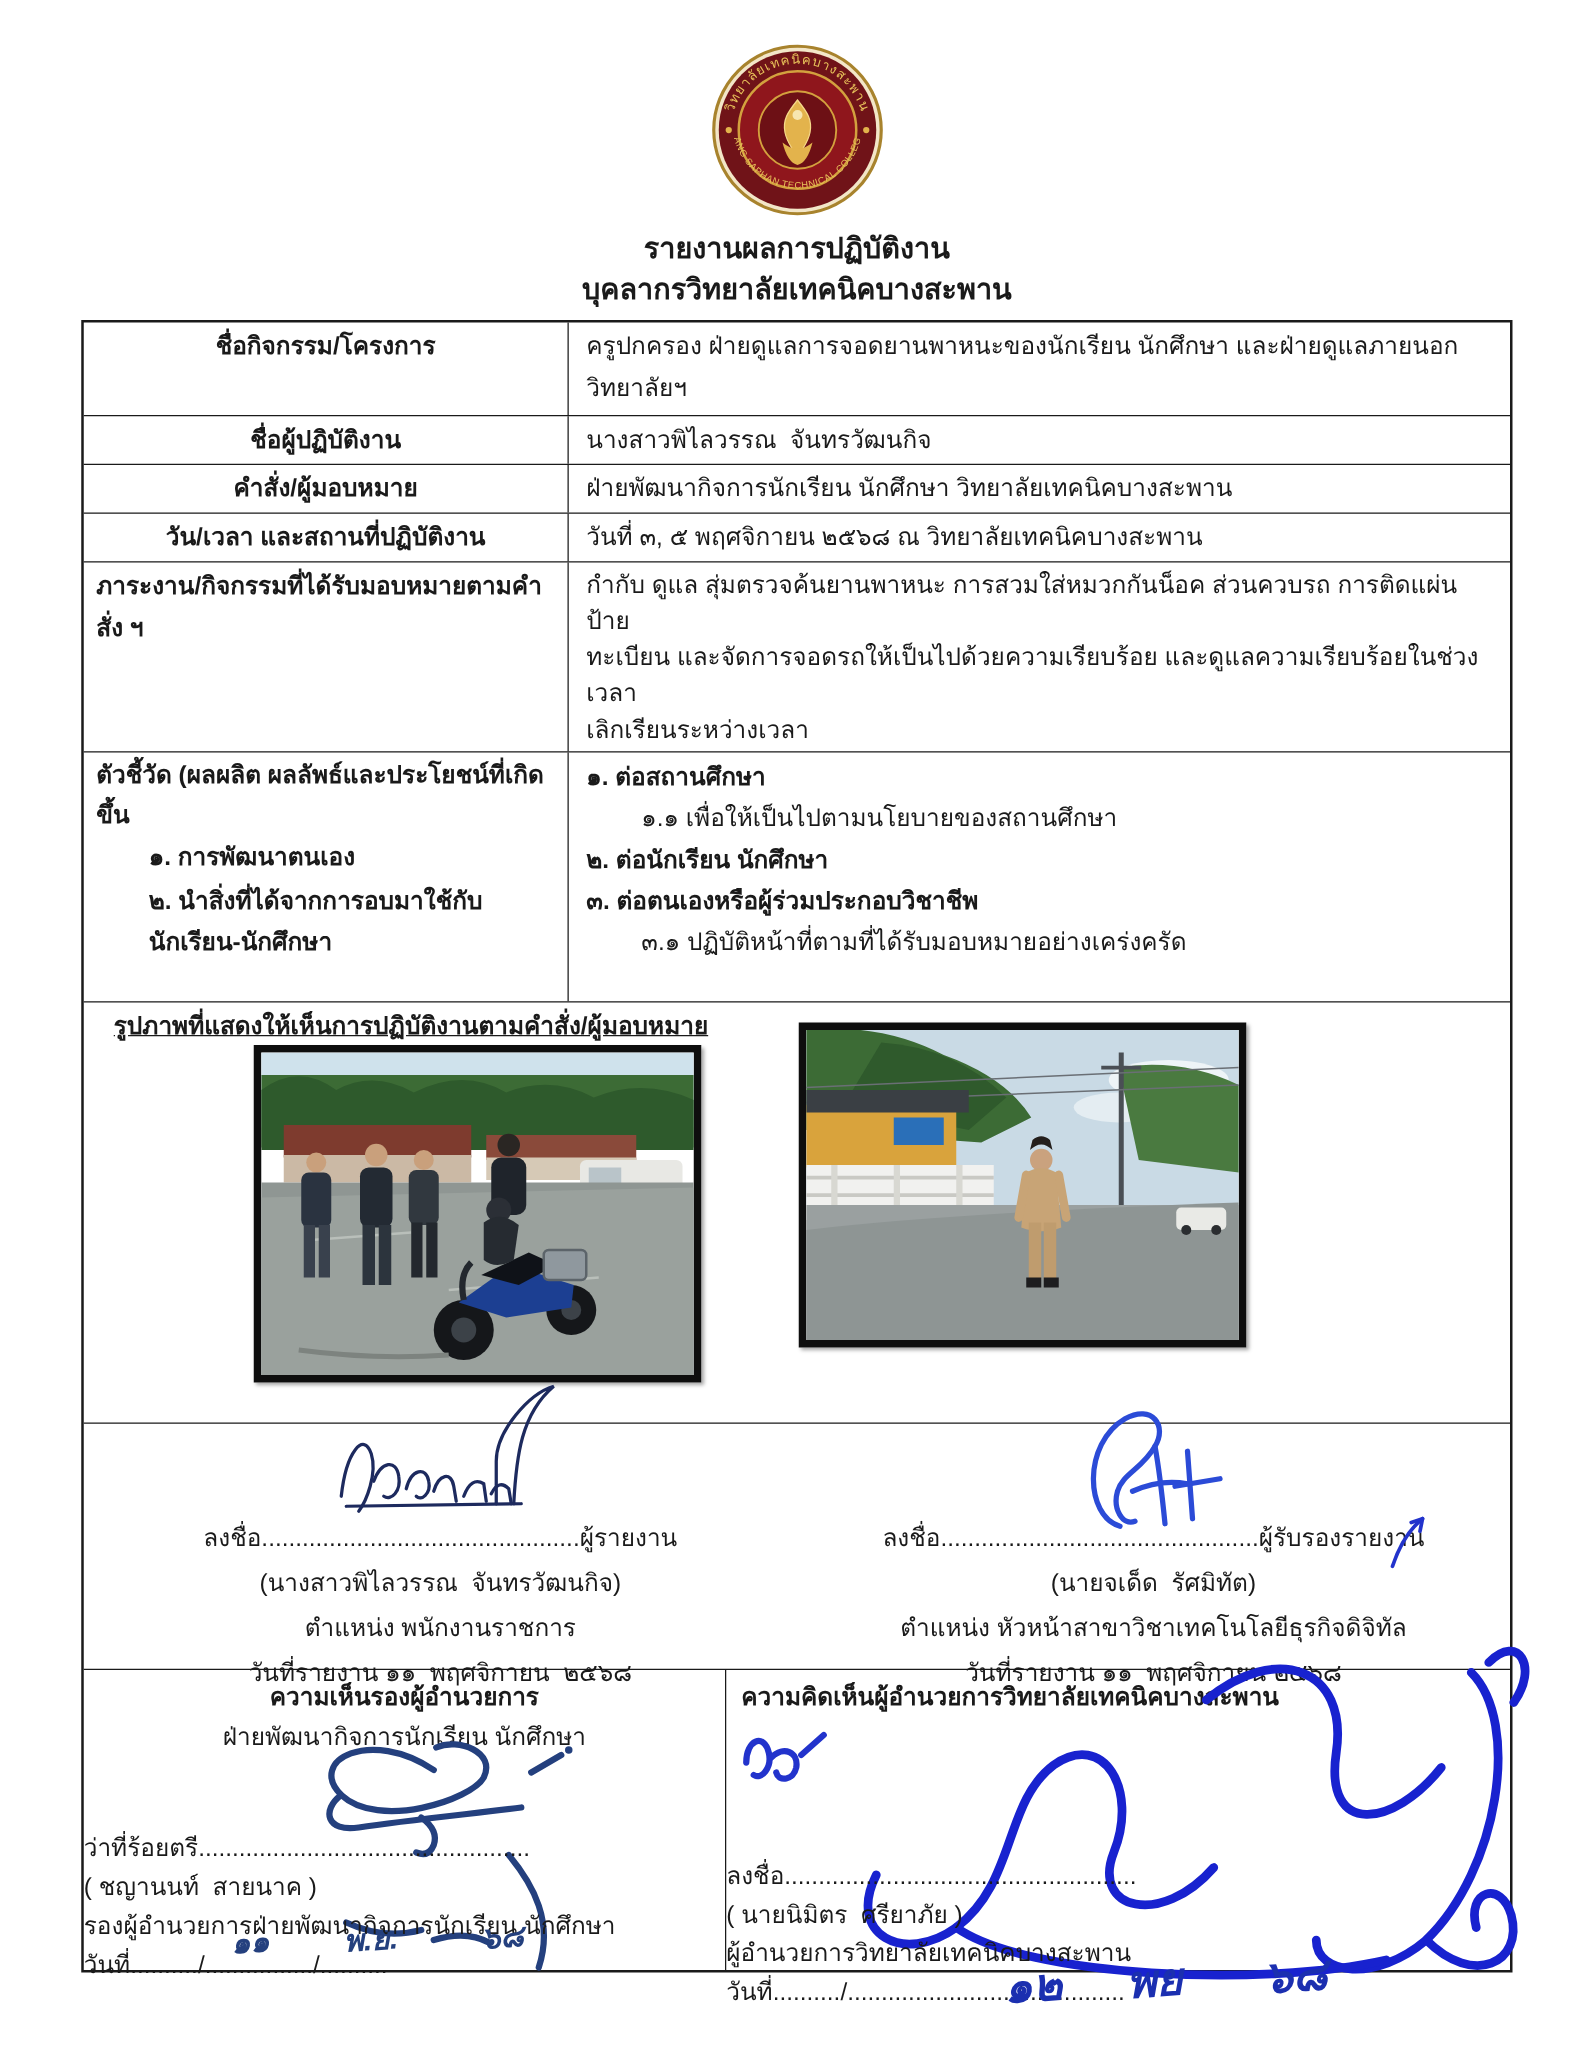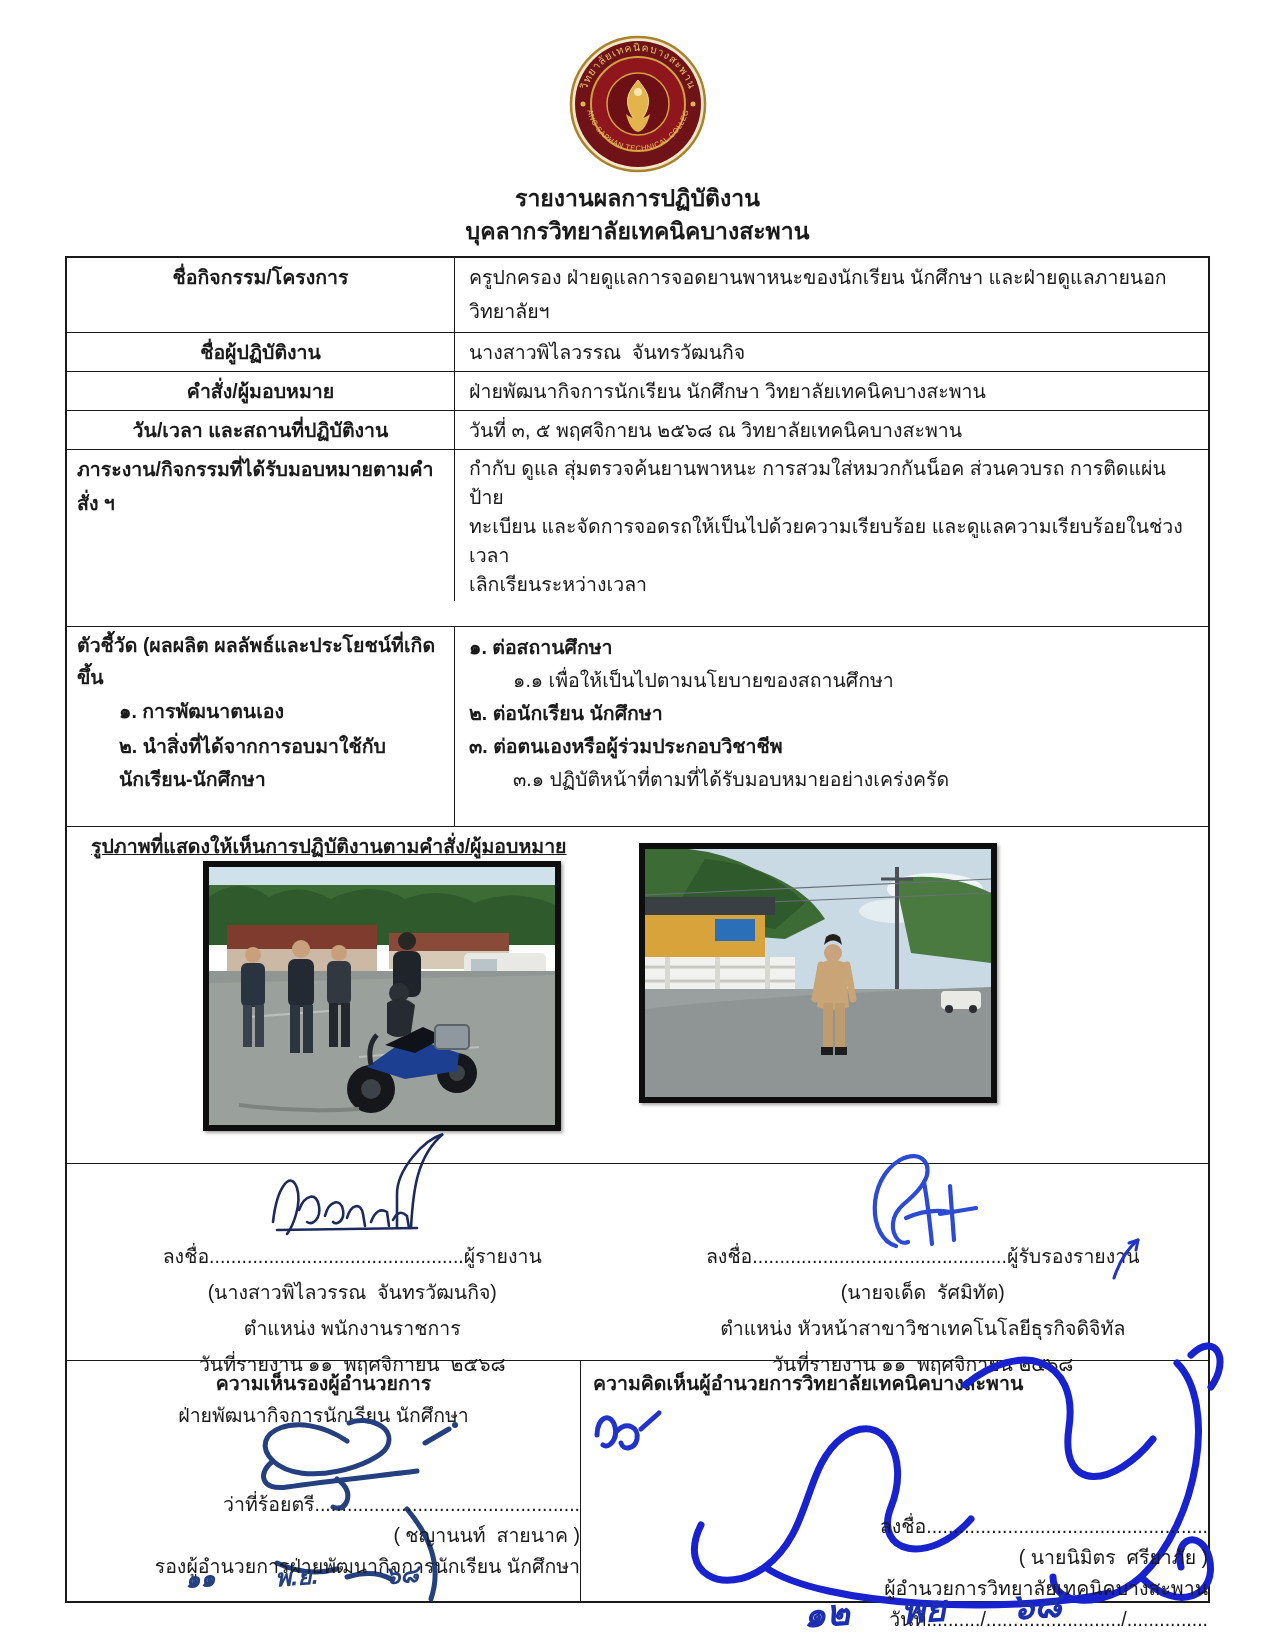--- a/index.html
+++ b/index.html
@@ -14,21 +14,21 @@
   .title{ text-align:center;font-weight:bold;font-size:23px;line-height:33px;}
   
   .doc-table{border:2px solid #1a1a1a;margin-top:8px;font-size:19.5px;}
   .r{display:flex;border-top:1.6px solid #1a1a1a;box-sizing:border-box;}
   .r:first-child{border-top:none;}
   .lbl{width:388px;flex:0 0 388px;border-right:1.6px solid #1a1a1a;font-weight:bold;
        text-align:center;padding:2px 10px;box-sizing:border-box;line-height:34px;}
   .lbl.left{text-align:left;}
   .val{flex:1;padding:2px 14px;box-sizing:border-box;line-height:34px;}
   .ks{white-space:pre-wrap;}
-  .h74{min-height:74px;} .h36{min-height:36px;} .h88{min-height:88px;} .h200{min-height:200px;margin-top:25px;}
+  .h74{min-height:74px;} .h36{min-height:36px;} .h88{min-height:88px;} .h200{min-height:200px;}
   .num-item{padding-left:42px;text-align:left;font-weight:bold;line-height:33px;margin-top:2px;}
   .b{font-weight:bold;}
   .ind{padding-left:44px;}
   .benefit{line-height:33px;}
   
   .photos-row{position:relative;height:336px;border-top:1.6px solid #1a1a1a;}
   .photos-header{font-weight:bold;padding:3px 24px;line-height:32px;text-decoration:underline;}
   .photo-frame{position:absolute;border:6px solid #0e0e0e;background:#fff;box-shadow:2px 2px 3px rgba(0,0,0,.35);}
   .pf1{left:136px;top:34px;width:346px;height:258px;}
   .pf2{left:572px;top:16px;width:346px;height:248px;}
@@ -36,21 +36,21 @@
   
   .sig-row{display:flex;position:relative;height:196px;border-top:1.6px solid #1a1a1a;}
   .sigcol{width:50%;text-align:center;padding-top:74px;line-height:36px;position:relative;box-sizing:border-box;}
   .sig-svg{position:absolute;pointer-events:none;}
   
   .bottom-row{display:flex;position:relative;height:240px;border-top:1.6px solid #1a1a1a;}
   .bl{width:514px;flex:0 0 514px;border-right:1.6px solid #1a1a1a;position:relative;text-align:center;box-sizing:border-box;}
   .br{flex:1;position:relative;box-sizing:border-box;}
   .appr-title{font-weight:bold;line-height:32px;padding-top:6px;}
   .appr-sub{line-height:32px;}
-  .stack{position:absolute;left:0;right:0;text-align:right;margin-left:32px;}
+  .stack{position:absolute;left:0;right:0;text-align:left;}
   .stack div{line-height:31px;}
   .hand{position:absolute;color:#1b2fb0;font-weight:bold;transform:rotate(-4deg);font-style:italic;}
   .ov{overflow:visible;}
 </style>
 </head>
 <body>
 
 <div class="page">
 
   <div class="logo-wrap">
@@ -276,20 +276,21 @@
             <path d="M208,30 l24,-14"></path>
             <circle cx="238" cy="12" r="3" fill="#24407e" stroke="none"></circle>
             <path d="M190,96 C210,120 226,150 214,186"></path>
             <path d="M60,150 q30,14 60,6 M130,164 q26,-8 44,2"></path>
           </g>
         </svg>
         <div class="stack" style="top:128px;">
           <div>ว่าที่ร้อยตรี.................................................</div>
           <div class="ks">( ชญานนท์  สายนาค )</div>
           <div>รองผู้อำนวยการฝ่ายพัฒนากิจการนักเรียน นักศึกษา</div>
+          <div>วันที่........../................/..........</div>
         </div>
         <span class="hand" style="left:118px;top:198px;font-size:24px;color:#24407e;">๑๑</span>
         <span class="hand" style="left:208px;top:196px;font-size:24px;color:#24407e;">พ.ย.</span>
         <span class="hand" style="left:318px;top:194px;font-size:24px;color:#24407e;">๖๘</span>
       </div>
 
       <div class="br">
         <div class="appr-title" style="text-align:left;padding-left:12px;">ความคิดเห็นผู้อำนวยการวิทยาลัยเทคนิคบางสะพาน</div>
         <svg class="sig-svg ov" style="left:0px;top:-46px;width:640px;height:340px;" viewBox="0 0 640 340">
           <g fill="none" stroke="#1822cf" stroke-width="7" stroke-linecap="round">

